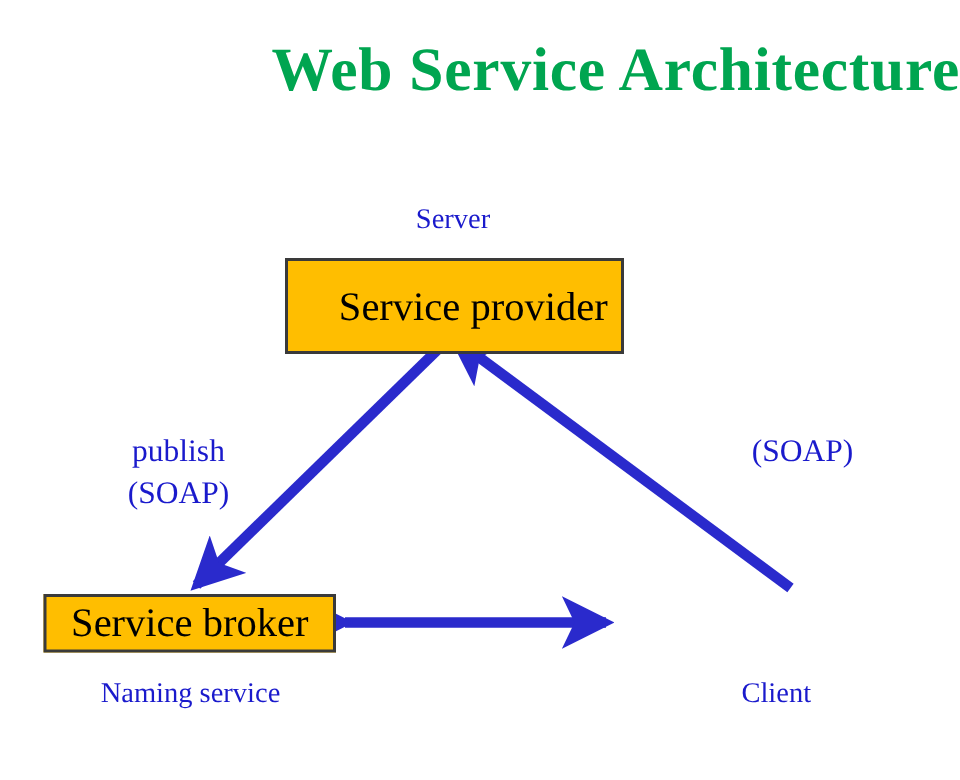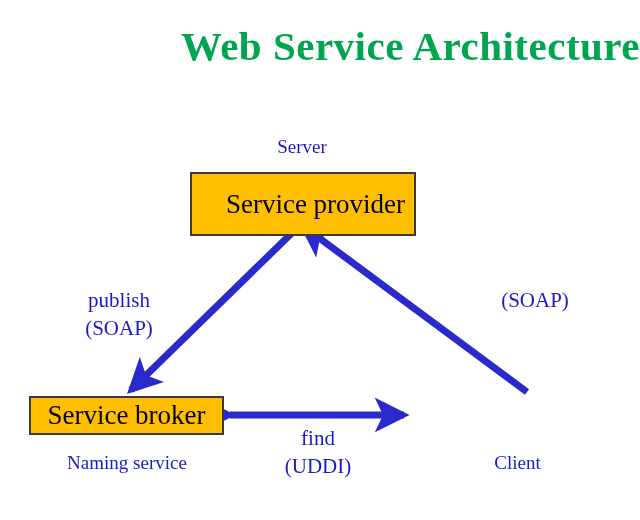--- a/index.html
+++ b/index.html
@@ -150,22 +150,18 @@
 
   <div class="blue-label" id="label-publish">
     <span class="lbl-line">publish</span>
     <span class="lbl-line">(SOAP)</span>
   </div>
 
   <div class="blue-label" id="label-bind">
     <span class="lbl-line">(SOAP)</span>
   </div>
 
-  <div class="blue-label" id="label-find">
-    <span class="lbl-line">find</span>
-    <span class="lbl-line">(UDDI)</span>
-  </div>
 
   <div class="blue-label" id="label-client">Client</div>
 
   <div class="blue-label" id="label-naming">Naming service</div>
 
 </div>
 
 </body></html>

